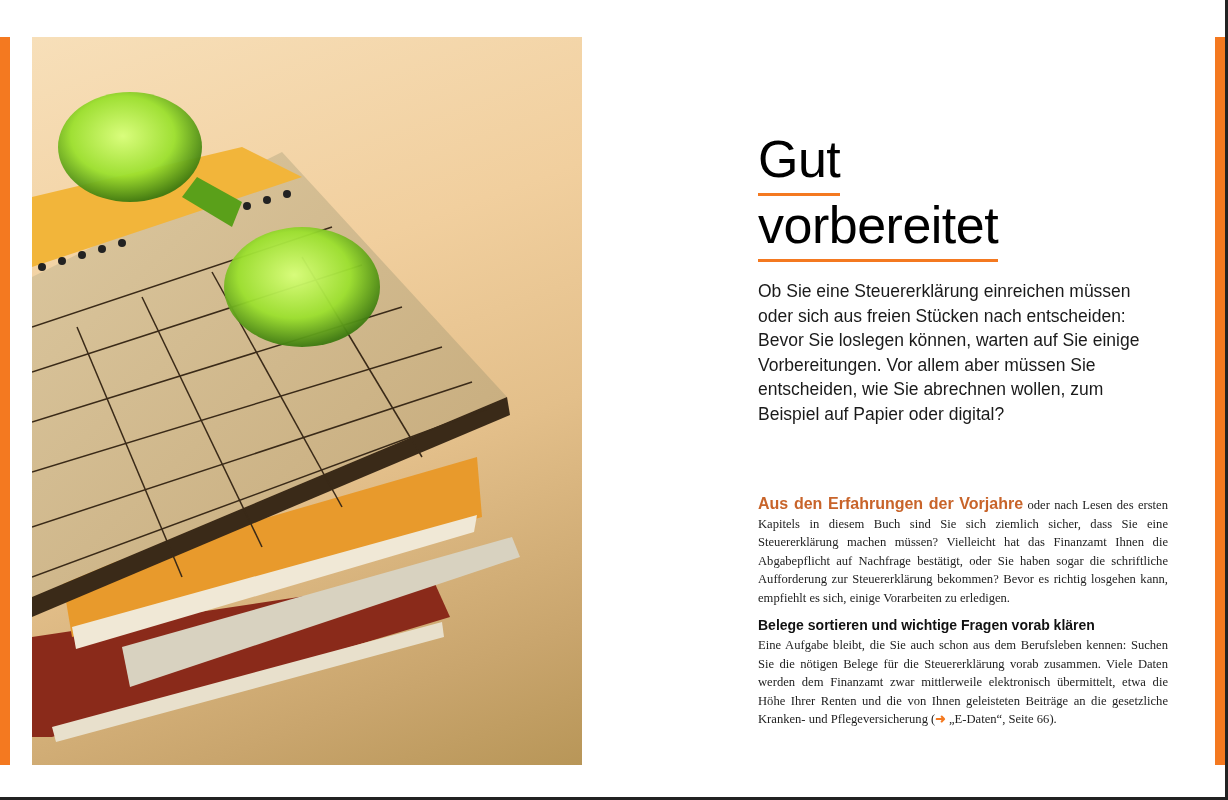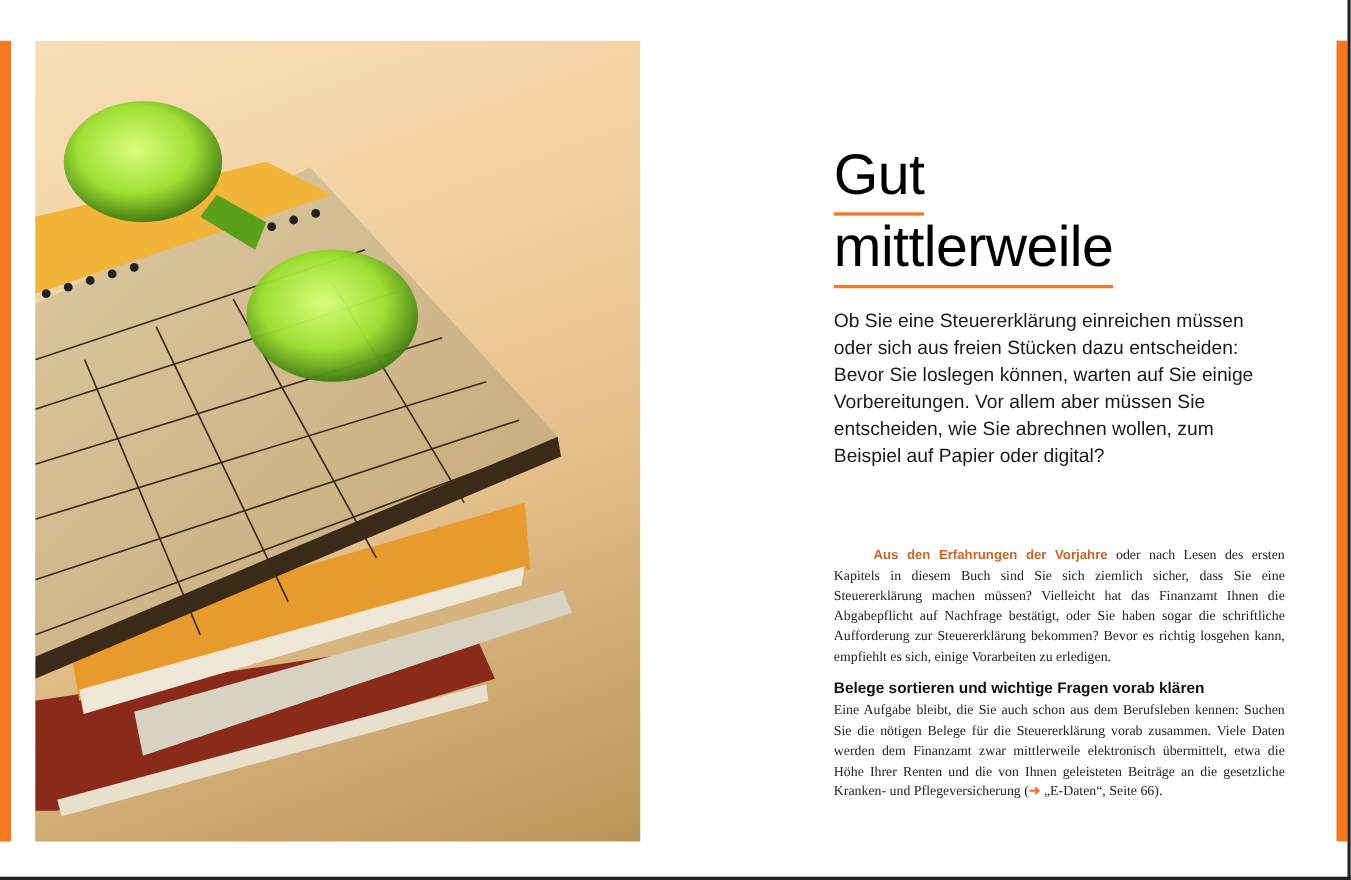--- a/index.html
+++ b/index.html
@@ -24,21 +24,21 @@
     .headline { position: absolute; left: 758px; top: 128px; font-family: "Liberation Sans", sans-serif;
       font-weight: 400; font-size: 52px; line-height: 62px; color: #000; letter-spacing: -0.5px; }
     .headline .line { display: block; position: relative; width: max-content; }
     .headline .line::after { content: ""; position: absolute; left: 0; right: 0; bottom: -6px; height: 3px; background: #f47920; }
     .headline .line + .line { margin-top: 4px; }
 
     .intro { position: absolute; left: 758px; top: 279px; width: 400px; font-size: 17.5px; line-height: 24.5px; color: #1a1a1a; }
 
     .body { position: absolute; left: 758px; width: 410px; font-family: "Liberation Serif", serif; font-size: 12.6px; line-height: 18.5px; color: #222; text-align: justify; }
     .body.p1 { top: 495px; }
-    .lead-in { font-family: "Liberation Sans", sans-serif; font-weight: 700; color: #c8642a; font-size: 12px; margin-left: 36px; }
+    .lead-in { font-family: "Liberation Sans", sans-serif; font-weight: 700; color: #c8642a; font-size: 16px; }
     .subhead { position: absolute; left: 758px; top: 617px; font-weight: 700; font-size: 14px; color: #111; text-align: center; }
     .body.p2 { top: 636px; }
     .xref-arrow { color: #f47920; font-weight: 700; }
   </style>
 </head>
 <body>
 
 <div class="edge-bar left"></div>
 <div class="edge-bar right"></div>
 <div class="right-rule"></div>
@@ -97,24 +97,24 @@
     <ellipse cx="98" cy="110" rx="72" ry="55" fill="url(#glass)" opacity="0.95"></ellipse>
     <ellipse cx="270" cy="250" rx="78" ry="60" fill="url(#glass)" opacity="0.95"></ellipse>
     <polygon points="165,140 210,165 200,190 150,160" fill="#5aa01a"></polygon>
   </svg>
 </div>
 
 <div class="page-number">37</div>
 
 <h1 class="headline" style="margin:0;">
   <span class="line">Gut</span>
-  <span class="line">mittlerweile</span>
+  <span class="line">vorbereitet</span>
 </h1>
 
-<p class="intro" style="margin:0;">Ob Sie eine Steuererklärung einreichen müssen oder sich aus freien Stücken dazu entscheiden: Bevor Sie loslegen können, warten auf Sie einige Vorbereitungen. Vor allem aber müssen Sie entscheiden, wie Sie abrechnen wollen, zum Beispiel auf Papier oder digital?</p>
+<p class="intro" style="margin:0;">Ob Sie eine Steuererklärung einreichen müssen oder sich aus freien Stücken nach entscheiden: Bevor Sie loslegen können, warten auf Sie einige Vorbereitungen. Vor allem aber müssen Sie entscheiden, wie Sie abrechnen wollen, zum Beispiel auf Papier oder digital?</p>
 
 <p class="body p1" style="margin:0;">
   <span class="lead-in">Aus den Erfahrungen der Vorjahre</span><span> oder nach Lesen des ersten Kapitels in diesem Buch sind Sie sich ziemlich sicher, dass Sie eine Steuererklärung machen müssen? Vielleicht hat das Finanzamt Ihnen die Abgabepflicht auf Nachfrage bestätigt, oder Sie haben sogar die schriftliche Aufforderung zur Steuererklärung bekommen? Bevor es richtig losgehen kann, empfiehlt es sich, einige Vorarbeiten zu erledigen.</span>
 </p>
 
 <h2 class="subhead" style="margin:0;">Belege sortieren und wichtige Fragen vorab klären</h2>
 
 <p class="body p2" style="margin:0;">
   <span>Eine Aufgabe bleibt, die Sie auch schon aus dem Berufsleben kennen: Suchen Sie die nötigen Belege für die Steuererklärung vorab zusammen. Viele Daten werden dem Finanzamt zwar mittlerweile elektronisch übermittelt, etwa die Höhe Ihrer Renten und die von Ihnen geleisteten Beiträge an die gesetzliche Kranken- und Pflegeversicherung (</span><span class="xref-arrow">➜</span><span> „E-Daten“, Seite 66</span><span>).</span>
 </p>

